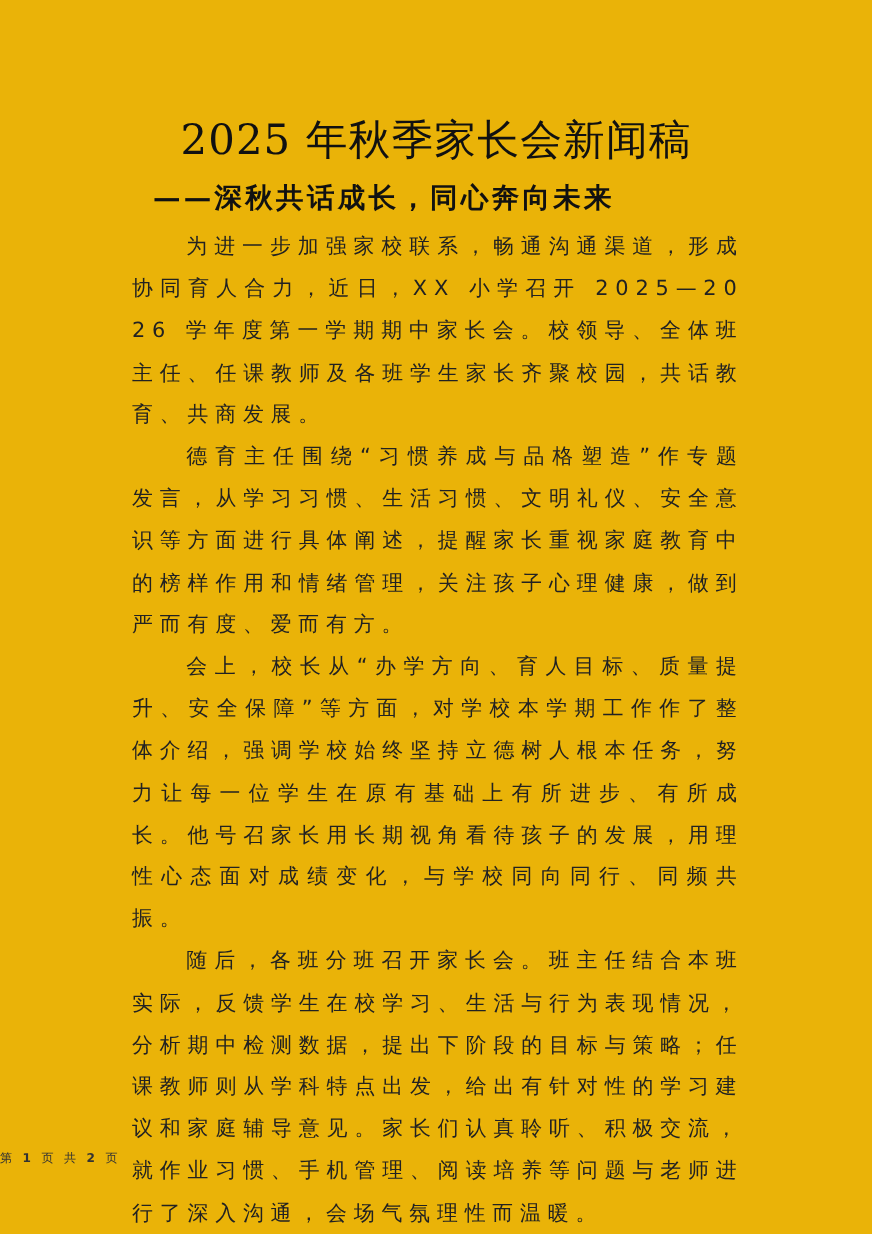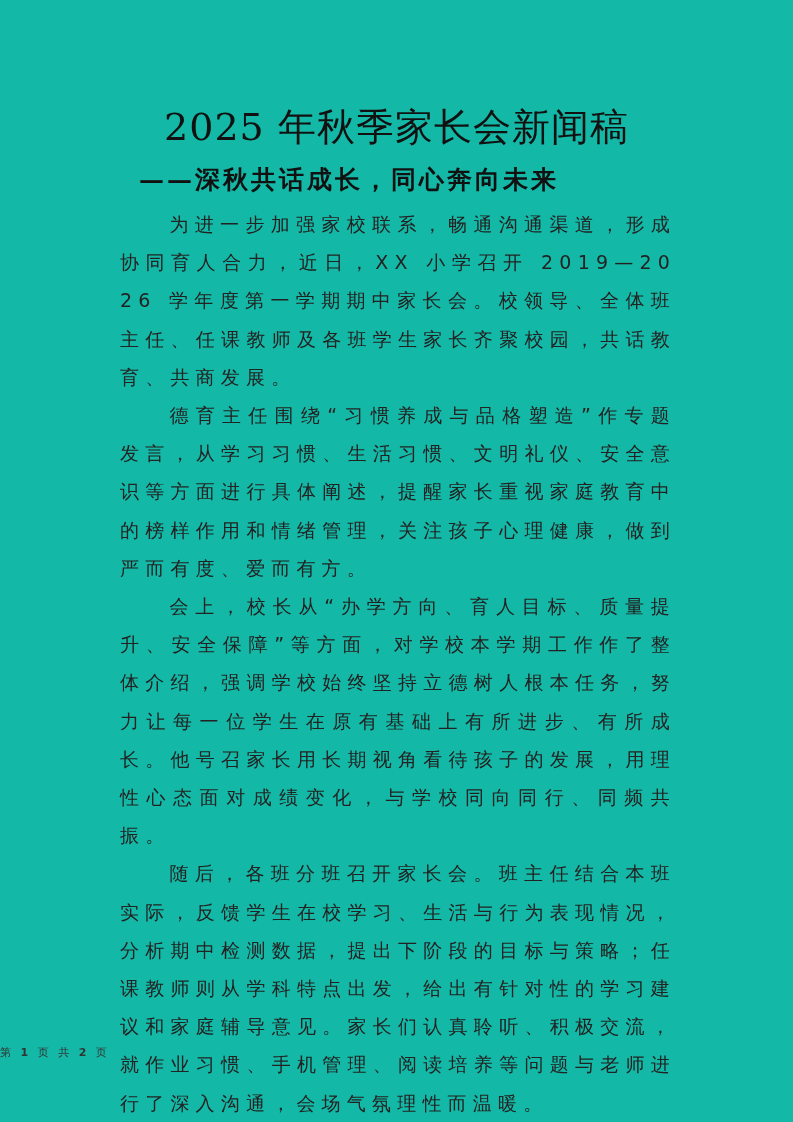--- a/index.html
+++ b/index.html
@@ -1,17 +1,17 @@
 <!DOCTYPE html>
 <html><head>
 <meta charset="utf-8">
 <style>
   html, body { margin: 0; padding: 0; background: #ffffff; }
   body { width: 793px; height: 1122px; position: relative; overflow: hidden; }
-  .page { position: absolute; left: 0; top: 0; width: 793px; height: 1122px; background: #14b8a6; }
+  .page { position: absolute; left: 0; top: 0; width: 793px; height: 1122px; background: #eab308; }
   .title {
     position: absolute; left: 0; top: 103px; width: 793px; text-align: center;
     font-family: "DejaVu Serif", serif; font-size: 38px; line-height: 48px;
     color: #111; letter-spacing: 1px;
   }
   .subtitle {
     position: absolute; left: 0; top: 162px; width: 698px; text-align: center;
     font-family: "DejaVu Serif", serif; font-size: 25px; line-height: 36px;
     font-weight: bold; color: #111; letter-spacing: 3px;
   }
@@ -28,21 +28,21 @@
   .footer b { font-family: "DejaVu Sans", sans-serif; font-weight: bold; }
 </style>
 </head>
 <body>
 
 <div class="page">
   <div class="title">2025 年秋季家长会新闻稿</div>
   <div class="subtitle">——深秋共话成长，同心奔向未来</div>
 
   <div class="body">
-    <p class="para">为进一步加强家校联系，畅通沟通渠道，形成协同育人合力，近日，XX 小学召开 2019—2026 学年度第一学期期中家长会。校领导、全体班主任、任课教师及各班学生家长齐聚校园，共话教育、共商发展。</p>
+    <p class="para">为进一步加强家校联系，畅通沟通渠道，形成协同育人合力，近日，XX 小学召开 2025—2026 学年度第一学期期中家长会。校领导、全体班主任、任课教师及各班学生家长齐聚校园，共话教育、共商发展。</p>
     <p class="para">德育主任围绕“习惯养成与品格塑造”作专题发言，从学习习惯、生活习惯、文明礼仪、安全意识等方面进行具体阐述，提醒家长重视家庭教育中的榜样作用和情绪管理，关注孩子心理健康，做到严而有度、爱而有方。</p>
     <p class="para">会上，校长从“办学方向、育人目标、质量提升、安全保障”等方面，对学校本学期工作作了整体介绍，强调学校始终坚持立德树人根本任务，努力让每一位学生在原有基础上有所进步、有所成长。他号召家长用长期视角看待孩子的发展，用理性心态面对成绩变化，与学校同向同行、同频共振。</p>
     <p class="para">随后，各班分班召开家长会。班主任结合本班实际，反馈学生在校学习、生活与行为表现情况，分析期中检测数据，提出下阶段的目标与策略；任课教师则从学科特点出发，给出有针对性的学习建议和家庭辅导意见。家长们认真聆听、积极交流，就作业习惯、手机管理、阅读培养等问题与老师进行了深入沟通，会场气氛理性而温暖。</p>
   </div>
 
   <div class="footer">
     <span>第</span>
     <b>1</b>
     <span>页 共</span>
     <b>2</b>

